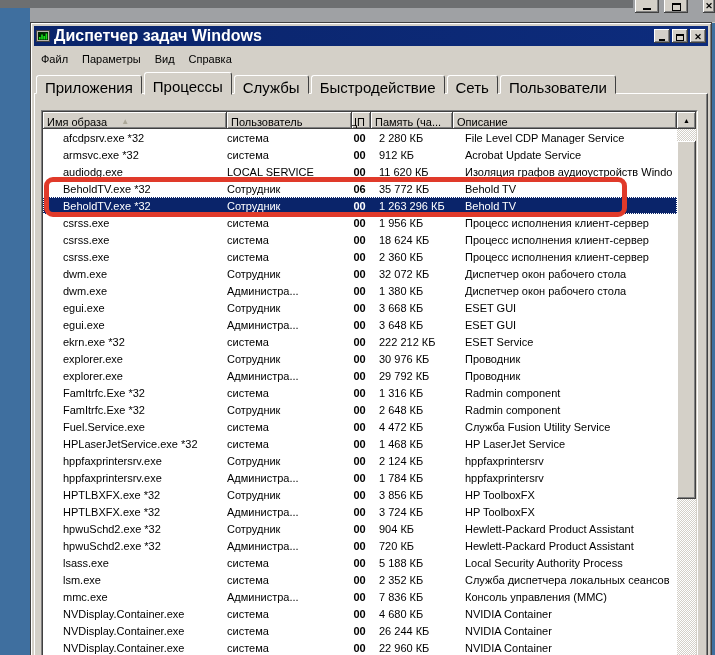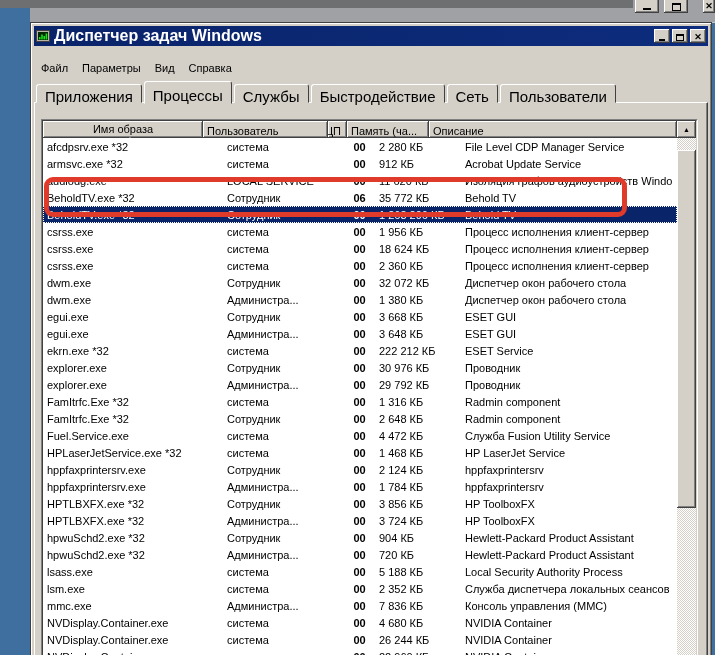--- a/index.html
+++ b/index.html
@@ -35,21 +35,21 @@
   .title-text{color:#fff;font-weight:bold;font-size:16px;white-space:nowrap;letter-spacing:0;}
   .tb-btns{margin-left:auto;display:flex;gap:2px;}
   .tb-btn{
     width:16px;height:14px;background:#d4d0c8;
     box-shadow:inset -1px -1px 0 #404040,inset 1px 1px 0 #ffffff,inset -2px -2px 0 #808080;
     display:flex;align-items:flex-end;justify-content:center;
   }
   .tb-btn .g-min{width:6px;margin-bottom:2px;}
   .tb-btn .g-max{width:8px;height:7px;margin-bottom:2px;}
   .tb-btn .g-close{margin-bottom:1px;}
-  .menubar{height:19px;flex:0 0 19px;display:flex;align-items:center;font-size:11px;margin-top:12px;}
+  .menubar{height:19px;flex:0 0 19px;display:flex;align-items:center;font-size:11px;margin-top:3px;}
   .menu-item{padding:2px 7px;color:#000;}
   .tabstrip{height:25px;flex:0 0 25px;display:flex;align-items:flex-end;padding-left:2px;margin-top:1px;position:relative;z-index:2;}
   .tab{
     font-size:15px;color:#000;background:#d4d0c8;height:19px;box-sizing:border-box;
     padding:3px 8px 0;margin-right:2px;border:1px solid;border-color:#ffffff #404040 transparent #ffffff;
     border-radius:3px 3px 0 0;box-shadow:inset -1px 1px 0 #80808000;white-space:nowrap;
   }
   .tab.active{height:23px;padding-top:5px;position:relative;z-index:4;margin-bottom:-1px;background:#d4d0c8;}
   .panel{
     flex:1;position:relative;background:#d4d0c8;margin-top:-1px;
@@ -60,27 +60,27 @@
   .listview{position:absolute;left:6px;top:16px;right:9px;bottom:0;
     border:1px solid;border-color:#808080 #ffffff #ffffff #808080;}
   .lv-inner{position:absolute;inset:0;border:1px solid;border-color:#404040 #d4d0c8 #d4d0c8 #404040;background:#fff;overflow:hidden;}
   .lv-main{position:absolute;left:0;top:0;right:19px;bottom:0;overflow:hidden;background:#fff;}
   .lv-header{display:flex;height:17px;background:#d4d0c8;}
   .hcell{
     box-sizing:border-box;height:17px;font-size:11px;color:#000;background:#d4d0c8;
     box-shadow:inset -1px -1px 0 #404040,inset 1px 1px 0 #ffffff,inset -2px -2px 0 #808080;
     padding:2px 4px 0 4px;white-space:nowrap;overflow:hidden;display:flex;align-items:center;
   }
-  .h-name{width:160px;flex-direction:column;} .h-user{width:125px;} .h-cpu{width:19px;justify-content:flex-end;padding-right:6px;}
+  .h-name{width:184px;} .h-user{width:125px;} .h-cpu{width:19px;justify-content:flex-end;padding-right:6px;}
   .h-mem{width:82px;} .h-desc{flex:1;}
   .sort-arrow{margin-left:14px;font-size:8px;color:#aba797;line-height:8px;}
   .lv-rows{}
   .lv-row{display:flex;height:17px;align-items:center;font-size:11px;color:#000;white-space:nowrap;}
   .lv-row>div{box-sizing:border-box;overflow:hidden;white-space:nowrap;}
-  .c-name{width:180px;padding-left:4px;}
+  .c-name{width:180px;padding-left:20px;}
   .c-user{width:125px;padding-left:4px;}
   .c-cpu{width:31px;text-align:center;padding-right:8px;font-weight:bold;}
   .c-mem{width:82px;text-align:left;padding-right:5px;}
   .c-desc{flex:1;padding-left:4px;}
   .lv-row.selected{background:#0a246a;color:#fff;outline:1px dotted #fff;outline-offset:-1px;}
   
   .lv-scroll{position:absolute;top:0;right:0;width:19px;bottom:0;
     background-image:conic-gradient(#ffffff 0 25%,#d4d0c8 0 50%,#ffffff 0 75%,#d4d0c8 0);
     background-size:2px 2px;}
   .sb-up{

